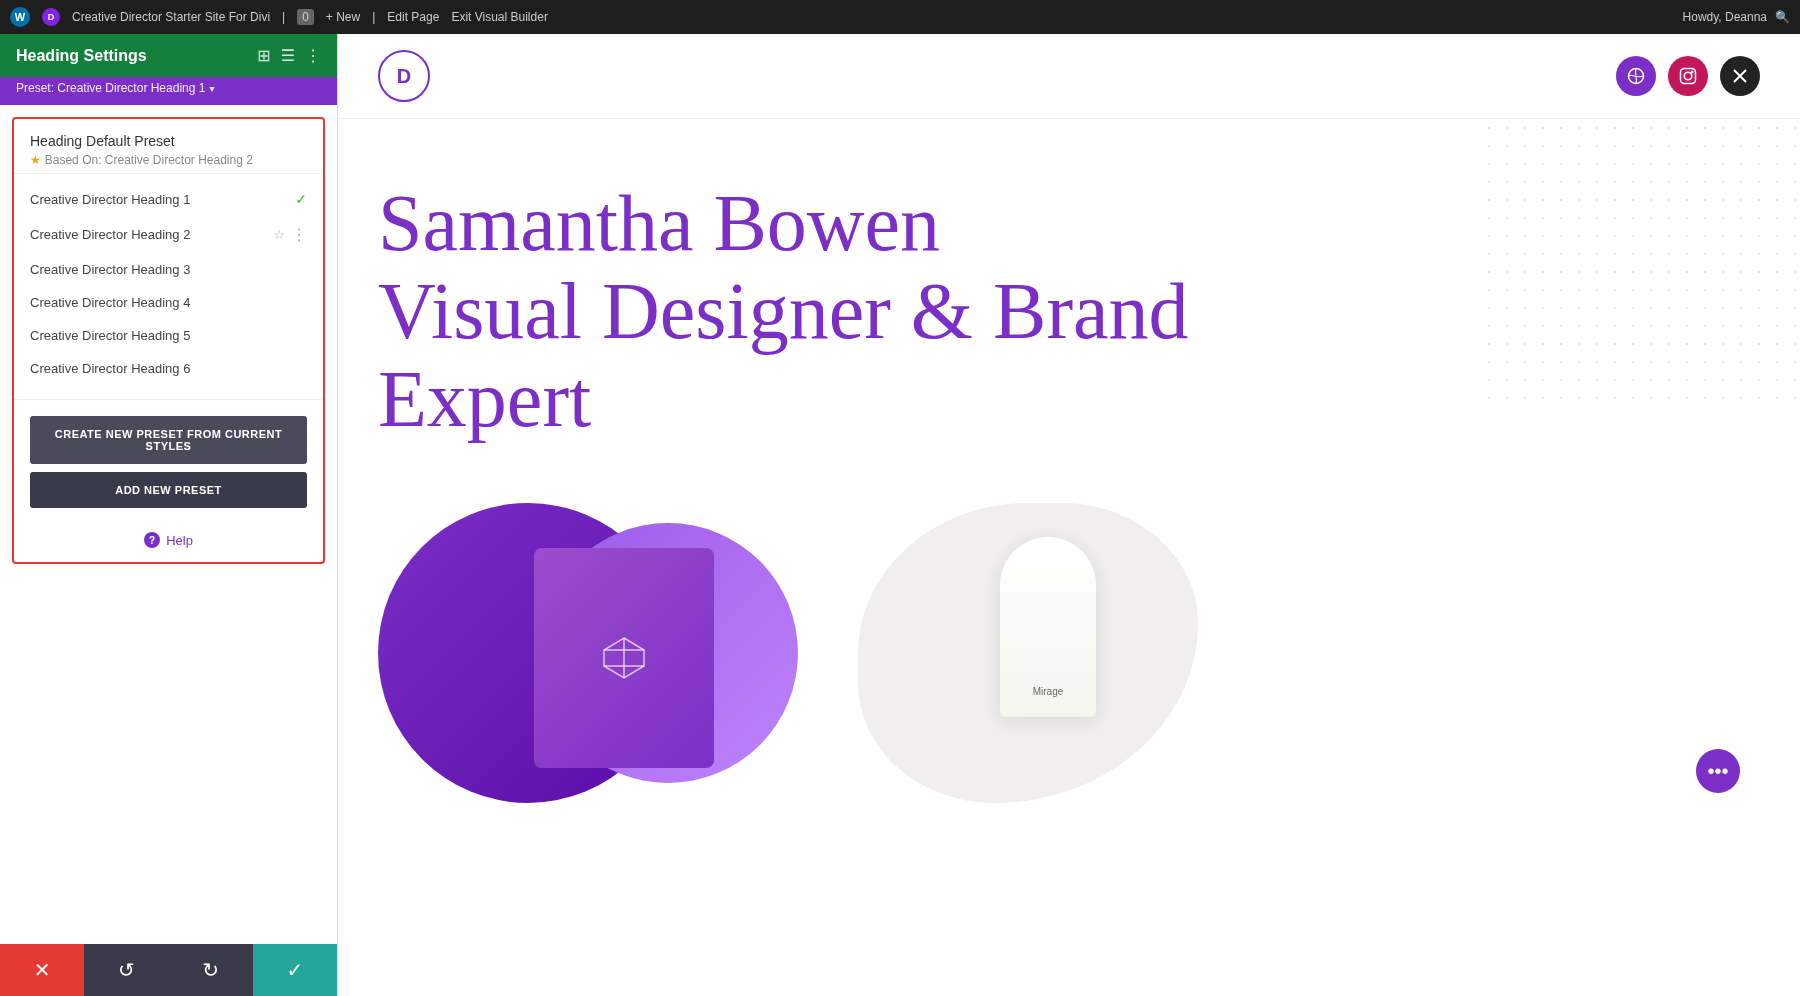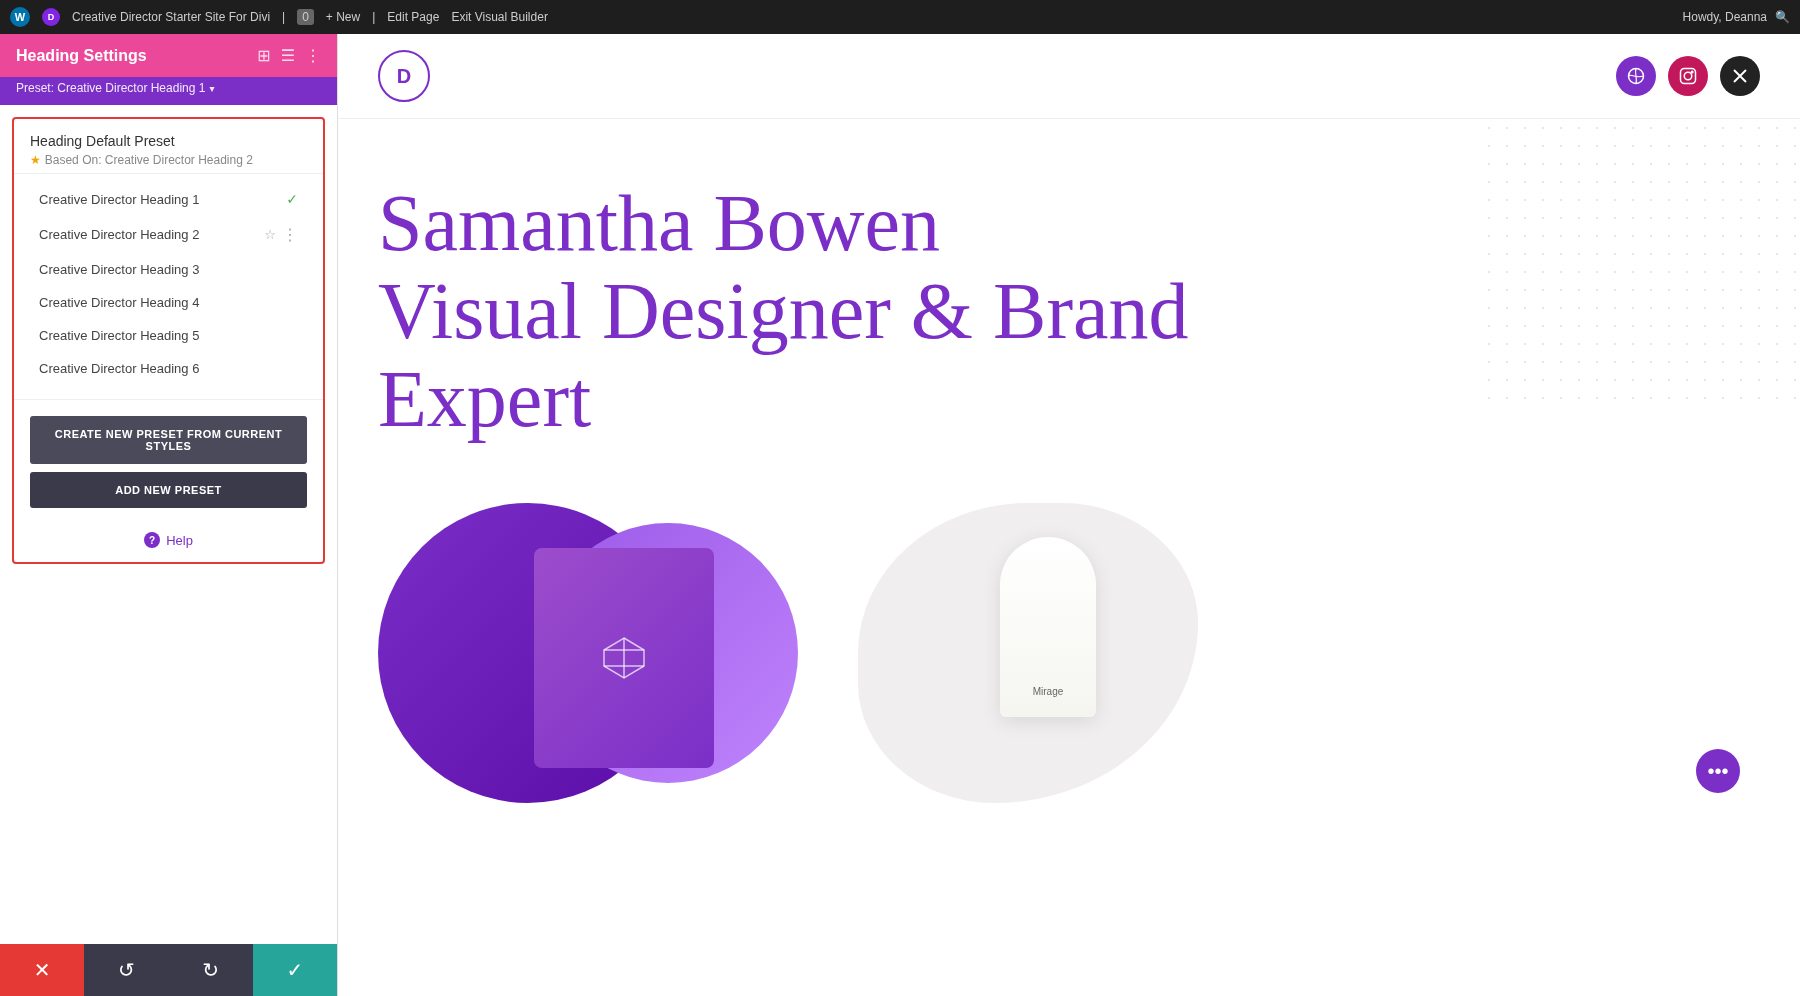--- a/index.html
+++ b/index.html
@@ -24,21 +24,21 @@
     .main-layout { display: flex; height: calc(996px - 34px); }
 
     
     .sidebar {
       width: 338px; min-width: 338px; background: #fff;
       display: flex; flex-direction: column; position: relative; z-index: 10;
       border-right: 1px solid #ddd;
     }
 
     .sidebar-header {
-      background: #ec4899; color: white; padding: 12px 16px;
+      background: #15803d; color: white; padding: 12px 16px;
       display: flex; align-items: center; justify-content: space-between;
     }
     .sidebar-header-title { font-size: 16px; font-weight: 600; }
     .sidebar-header-icons { display: flex; gap: 10px; align-items: center; }
     .sidebar-header-icon { color: rgba(255,255,255,0.8); cursor: pointer; font-size: 16px; }
 
     .sidebar-preset-label {
       background: #7b2fc7; color: rgba(255,255,255,0.9); padding: 4px 16px 10px;
       font-size: 12px; display: flex; align-items: center; gap: 4px;
     }
@@ -54,21 +54,21 @@
     .preset-header-item {
       padding: 14px 16px 6px; border-bottom: 1px solid #eee;
     }
     .preset-header-name { font-size: 14px; font-weight: 500; color: #333; margin-bottom: 4px; }
     .preset-based-on { font-size: 12px; color: #888; display: flex; align-items: center; gap: 4px; }
     .star-icon { color: #f0a500; font-size: 12px; }
 
     .preset-list { padding: 8px 0; }
     .preset-item {
       display: flex; align-items: center; justify-content: space-between;
-      padding: 9px 25px; cursor: pointer; font-size: 13px; color: #444;
+      padding: 9px 16px; cursor: pointer; font-size: 13px; color: #444;
       transition: background 0.15s;
     }
     .preset-item-left { display: flex; align-items: center; gap: 8px; }
     .preset-item-right { display: flex; align-items: center; gap: 6px; }
     .check-icon { color: #4caf50; font-size: 14px; }
     .star-grey { color: #aaa; font-size: 13px; }
     .dots-icon { color: #aaa; font-size: 16px; cursor: pointer; }
 
     .preset-divider { height: 1px; background: #eee; margin: 6px 0; }
 

